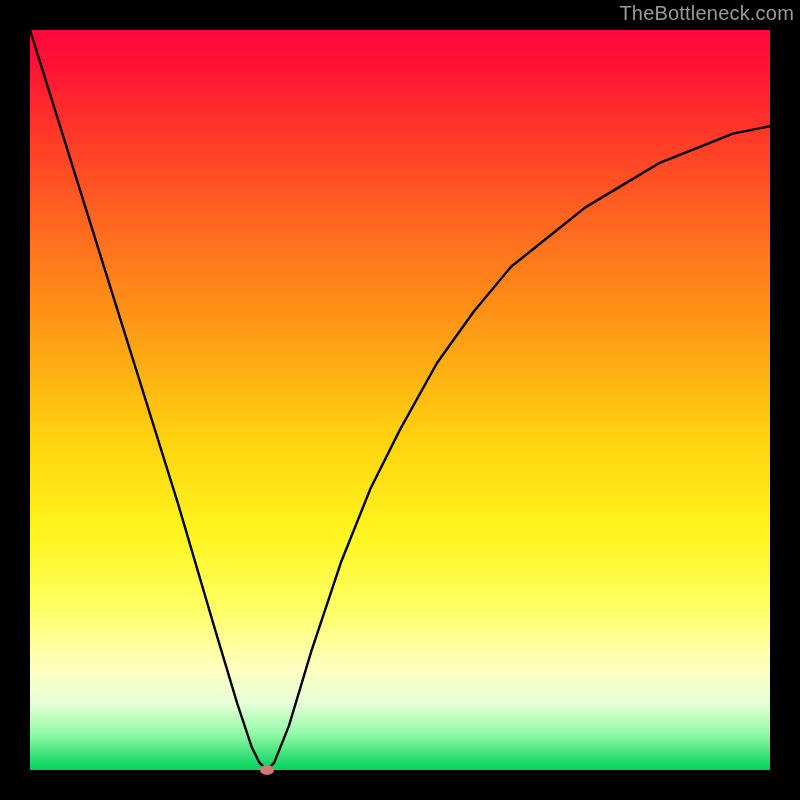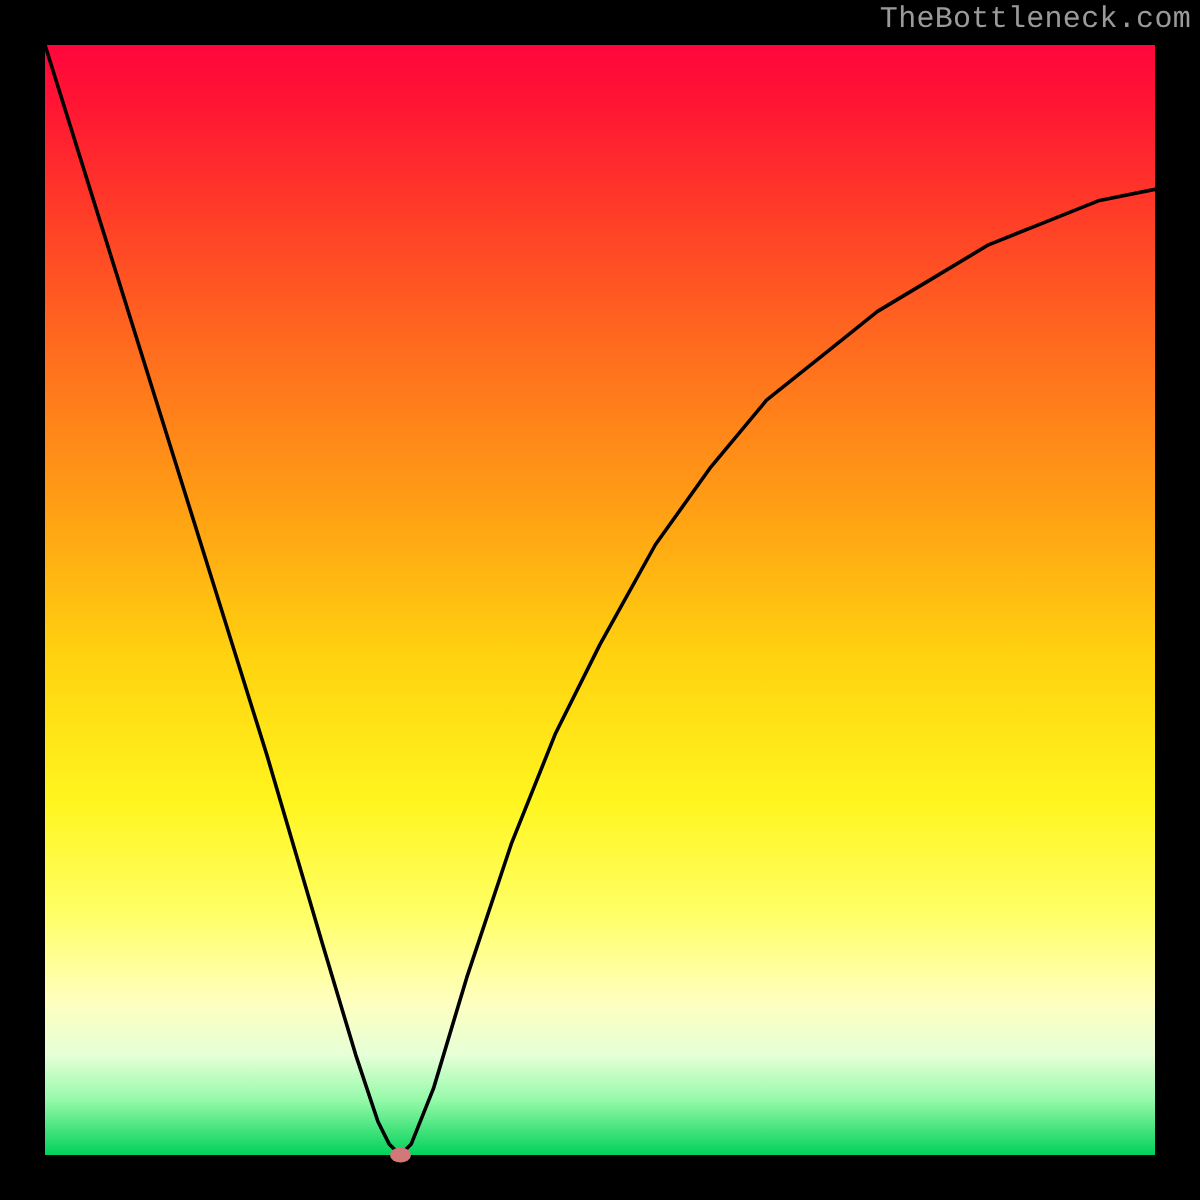--- a/index.html
+++ b/index.html
@@ -9,21 +9,20 @@
     height: 800px;
     background: #000;
     overflow: hidden;
     font-family: Arial, Helvetica, sans-serif;
   }
   .wrap {
     position: relative;
     width: 800px;
     height: 669px;
     background: #000;
-    font-family: Liberation Mono, monospace;
   }
   .plot-area {
     position: absolute;
     left: 30px;
     top: 30px;
     width: 740px;
     height: 740px;
     background: linear-gradient(to bottom,
       rgb(255,  6, 60)   0%,
       rgb(255, 20, 52)   5%,

